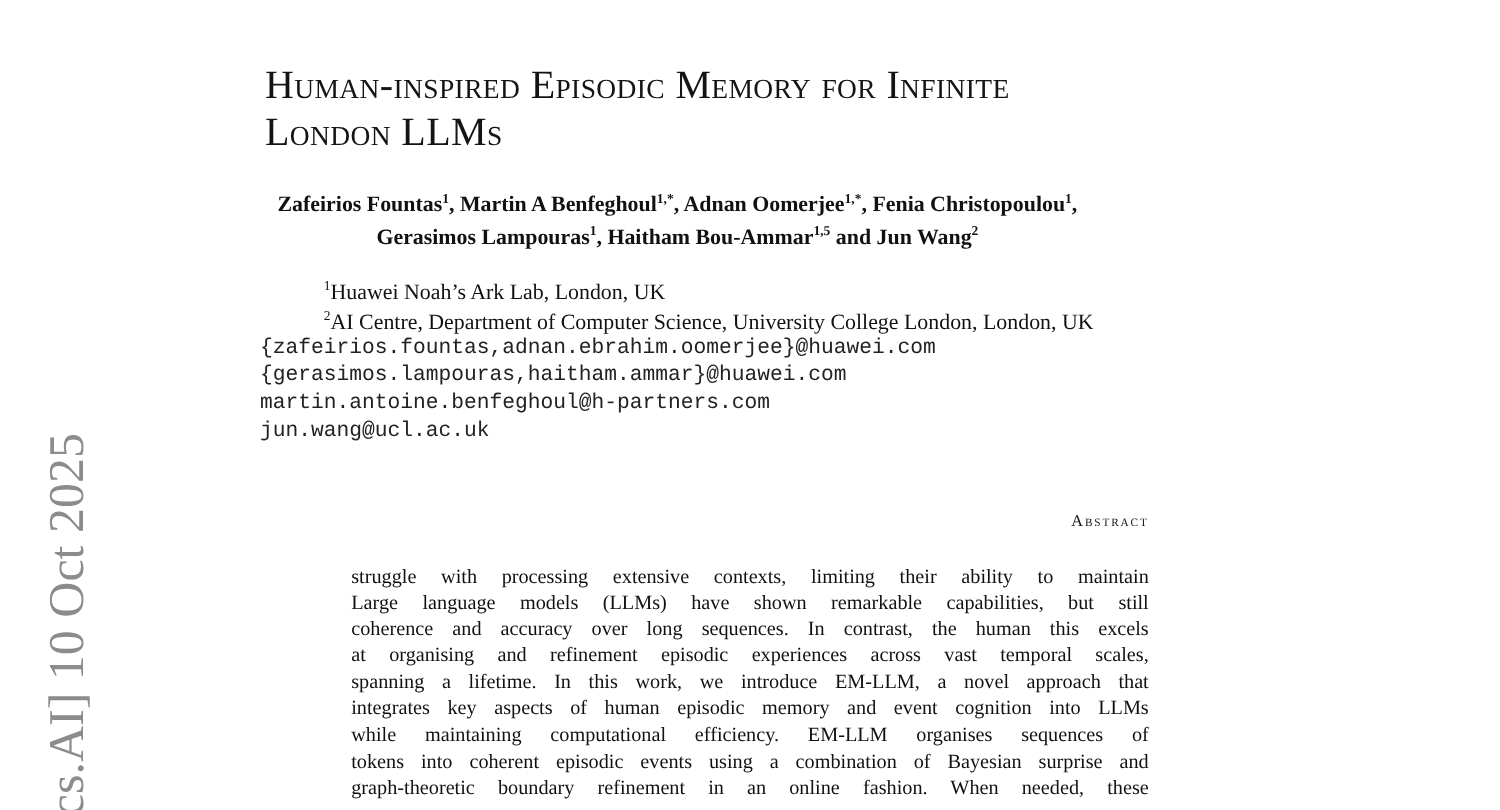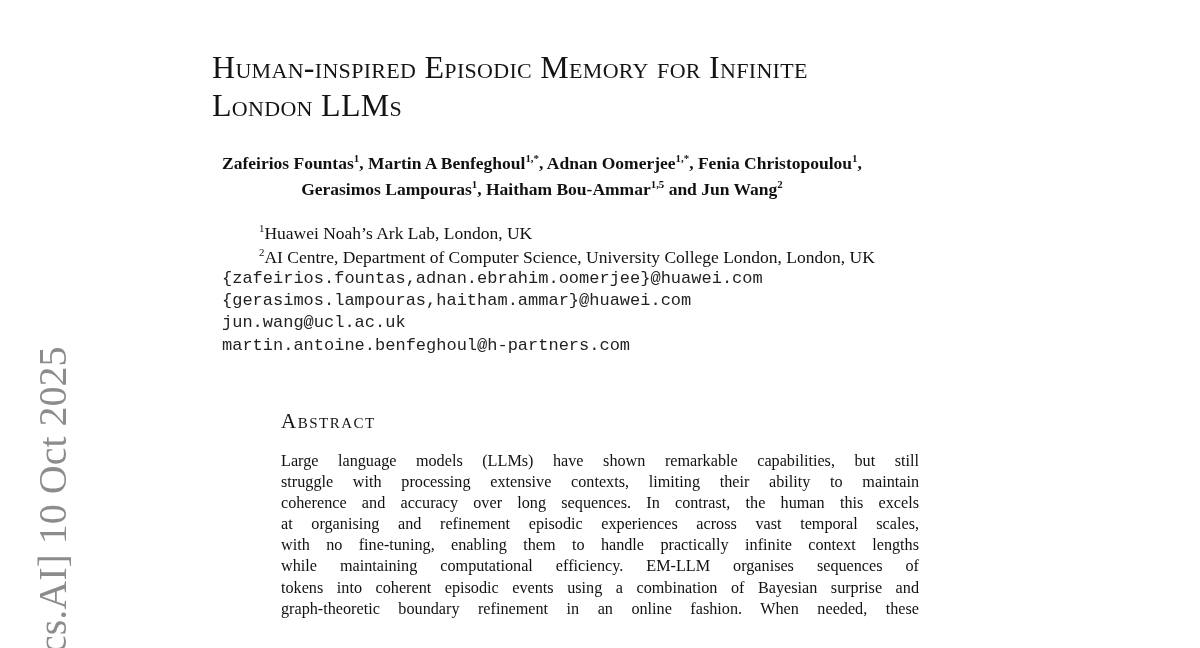--- a/index.html
+++ b/index.html
@@ -42,31 +42,31 @@
   sup { font-size: 62%; line-height: 0; }
 
   
   .affiliations {
     position: absolute; left: 215px; top: 221px;
     font-size: 17.5px; line-height: 24px; white-space: nowrap; margin-left: 44px;
   }
 
   
   .emails {
-    position: absolute; left: 222px; top: 268px;
+    position: absolute; left: 208px; top: 268px;
     font-family: "Liberation Mono", monospace;
     font-size: 17px; line-height: 22.2px; white-space: nowrap;
     color: #222222;
   }
 
   
   .abstract-heading {
     position: absolute; left: 281px; top: 409px; width: 638px;
-    text-align: left; font-variant: small-caps;
-    font-size: 21px; letter-spacing: 1.5px; color: #141414;
+    text-align: right; font-variant: small-caps;
+    font-size: 13px; letter-spacing: 1.5px; color: #141414;
   }
   .abstract-body {
     position: absolute; left: 281px; top: 451px; width: 638px;
     font-size: 16.2px; line-height: 21.1px;
   }
   .abs-line {
     text-align: justify;
     text-align-last: justify;
   }
 </style>
@@ -88,30 +88,31 @@
     </div>
 
   <div class="affiliations">
       <div><sup>1</sup>Huawei Noah’s Ark Lab, London, UK</div>
       <div><sup>2</sup>AI Centre, Department of Computer Science, University College London, London, UK</div>
     </div>
 
   <div class="emails">
       <div>{zafeirios.fountas,adnan.ebrahim.oomerjee}@huawei.com</div>
       <div>{gerasimos.lampouras,haitham.ammar}@huawei.com</div>
+      <div>martin.antoine.benfeghoul@h-partners.com</div>
       <div>jun.wang@ucl.ac.uk</div>
-      <div>martin.antoine.benfeghoul@h-partners.com</div>
     </div>
 
   <div class="abstract-heading">Abstract</div>
 
   <div class="abstract-body">
+      <div class="abs-line">struggle with processing extensive contexts, limiting their ability to maintain</div>
       <div class="abs-line">Large language models (LLMs) have shown remarkable capabilities, but still</div>
-      <div class="abs-line">struggle with processing extensive contexts, limiting their ability to maintain</div>
       <div class="abs-line">coherence and accuracy over long sequences. In contrast, the human this excels</div>
       <div class="abs-line">at organising and refinement episodic experiences across vast temporal scales,</div>
-      <div class="abs-line">with no fine-tuning, enabling them to handle practically infinite context lengths</div>
+      <div class="abs-line">spanning a lifetime. In this work, we introduce EM-LLM, a novel approach that</div>
+      <div class="abs-line">integrates key aspects of human episodic memory and event cognition into LLMs</div>
       <div class="abs-line">while maintaining computational efficiency. EM-LLM organises sequences of</div>
       <div class="abs-line">tokens into coherent episodic events using a combination of Bayesian surprise and</div>
       <div class="abs-line">graph-theoretic boundary refinement in an online fashion. When needed, these</div>
     </div>
 
 </div>
 
 </body></html>

